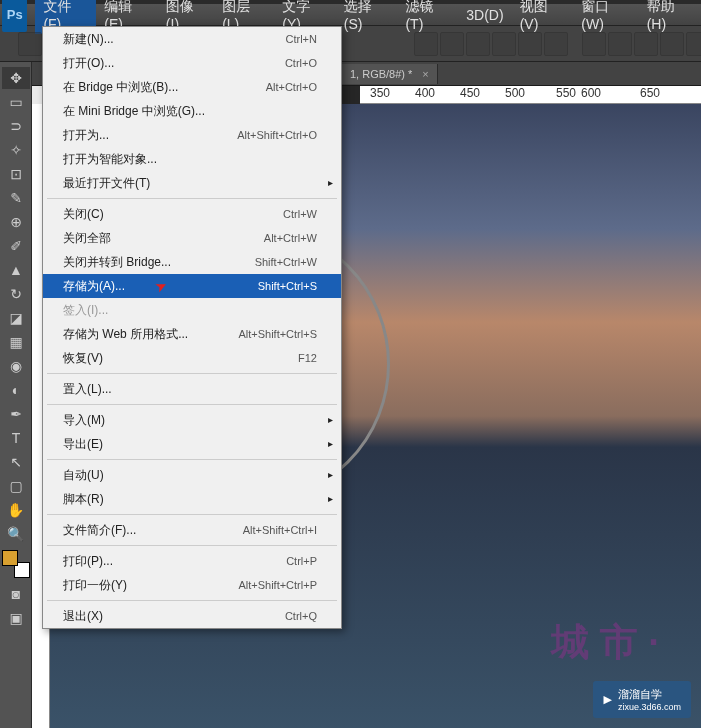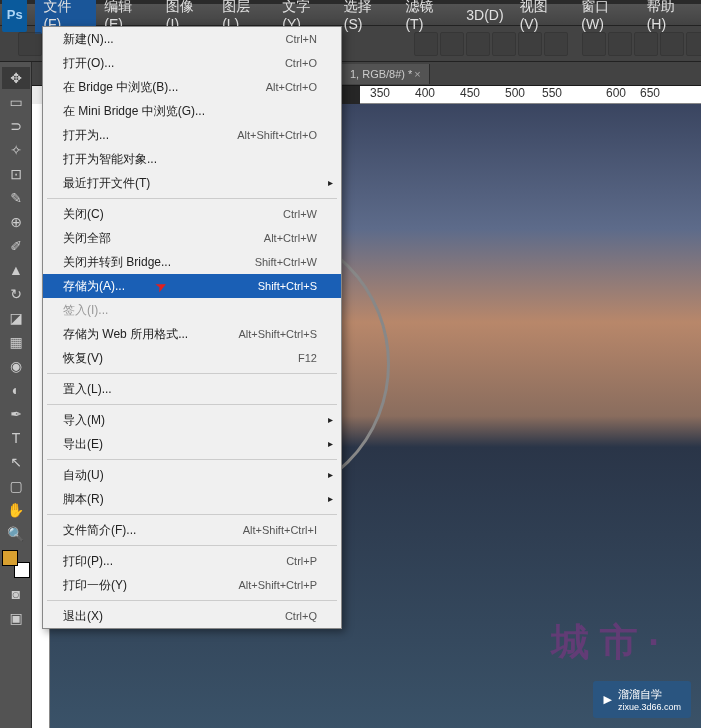--- a/index.html
+++ b/index.html
@@ -20,21 +20,21 @@
     
     .toolbox { width: 32px; background: #535353; border-right: 1px solid #2a2a2a; display: flex; flex-direction: column; padding-top: 4px; }
     .tool { width: 28px; height: 22px; margin: 1px 2px; display: flex; align-items: center; justify-content: center; color: #ccc; font-size: 14px; cursor: pointer; }
     .tool.selected { background: #3a3a3a; }
     .fg-bg-swatches { position: relative; width: 28px; height: 28px; margin: 4px 2px; }
     .swatch-fg { position: absolute; width: 16px; height: 16px; background: #d8a030; border: 1px solid #000; top: 0; left: 0; z-index: 2; }
     .swatch-bg { position: absolute; width: 16px; height: 16px; background: #fff; border: 1px solid #000; bottom: 0; right: 0; }
     
     .canvas-area { flex: 1; background: #262626; position: relative; overflow: hidden; }
     .doc-tab { height: 24px; background: #434343; display: flex; align-items: center; border-bottom: 1px solid #1a1a1a; }
-    .tab { color: #ccc; font-size: 11px; padding: 4px 8px; background: #535353; border-right: 1px solid #2a2a2a; display: flex; align-items: center; gap: 2px; }
+    .tab { color: #ccc; font-size: 11px; padding: 4px 8px; background: #535353; border-right: 1px solid #2a2a2a; display: flex; align-items: center; gap: 10px; }
     .tab-close { color: #aaa; cursor: pointer; }
     
     .ruler-h { height: 18px; background: #fff; border-bottom: 1px solid #888; position: relative; margin-left: 18px; }
     .ruler-v { width: 18px; background: #fff; border-right: 1px solid #888; position: absolute; left: 0; top: 42px; bottom: 0; }
     .ruler-corner { width: 18px; height: 18px; background: #eaeaea; position: absolute; left: 0; top: 24px; }
     .ruler-tick { position: absolute; font-size: 12px; color: #333; }
     
     .canvas-image { position: absolute; left: 18px; top: 42px; right: 0; bottom: 0; background: linear-gradient(180deg, #3a4560 0%, #5d6b8a 20%, #b8876a 35%, #8a6d5e 50%, #2a3548 55%, #3a5268 100%); overflow: hidden; }
     .ferris { position: absolute; left: 60px; top: 120px; width: 280px; height: 280px; border: 3px solid #888; border-radius: 50%; }
     .ferris-center { position: absolute; left: 50%; top: 50%; width: 60px; height: 60px; background: #c03030; border-radius: 50%; transform: translate(-50%, -50%); }
@@ -133,22 +133,22 @@
         <span>1, RGB/8#) *</span>
         <span class="tab-close">×</span>
       </div>
     </div>
     <div class="ruler-corner"></div>
     <div class="ruler-h" style="margin-left:328px">
       <span class="ruler-tick" style="left:10px">350</span>
       <span class="ruler-tick" style="left:55px">400</span>
       <span class="ruler-tick" style="left:100px">450</span>
       <span class="ruler-tick" style="left:145px">500</span>
-      <span class="ruler-tick" style="left:182px">550</span>
-      <span class="ruler-tick" style="left:246px">600</span>
+      <span class="ruler-tick" style="left:196px">550</span>
+      <span class="ruler-tick" style="left:221px">600</span>
       <span class="ruler-tick" style="left:280px">650</span>
     </div>
     <div class="ruler-v"></div>
     <div class="canvas-image">
       <div class="ferris">
         <div class="ferris-center"></div>
       </div>
       <div class="water-text">城 市 ·</div>
       <div class="watermark-box">
         <span>▶</span>

